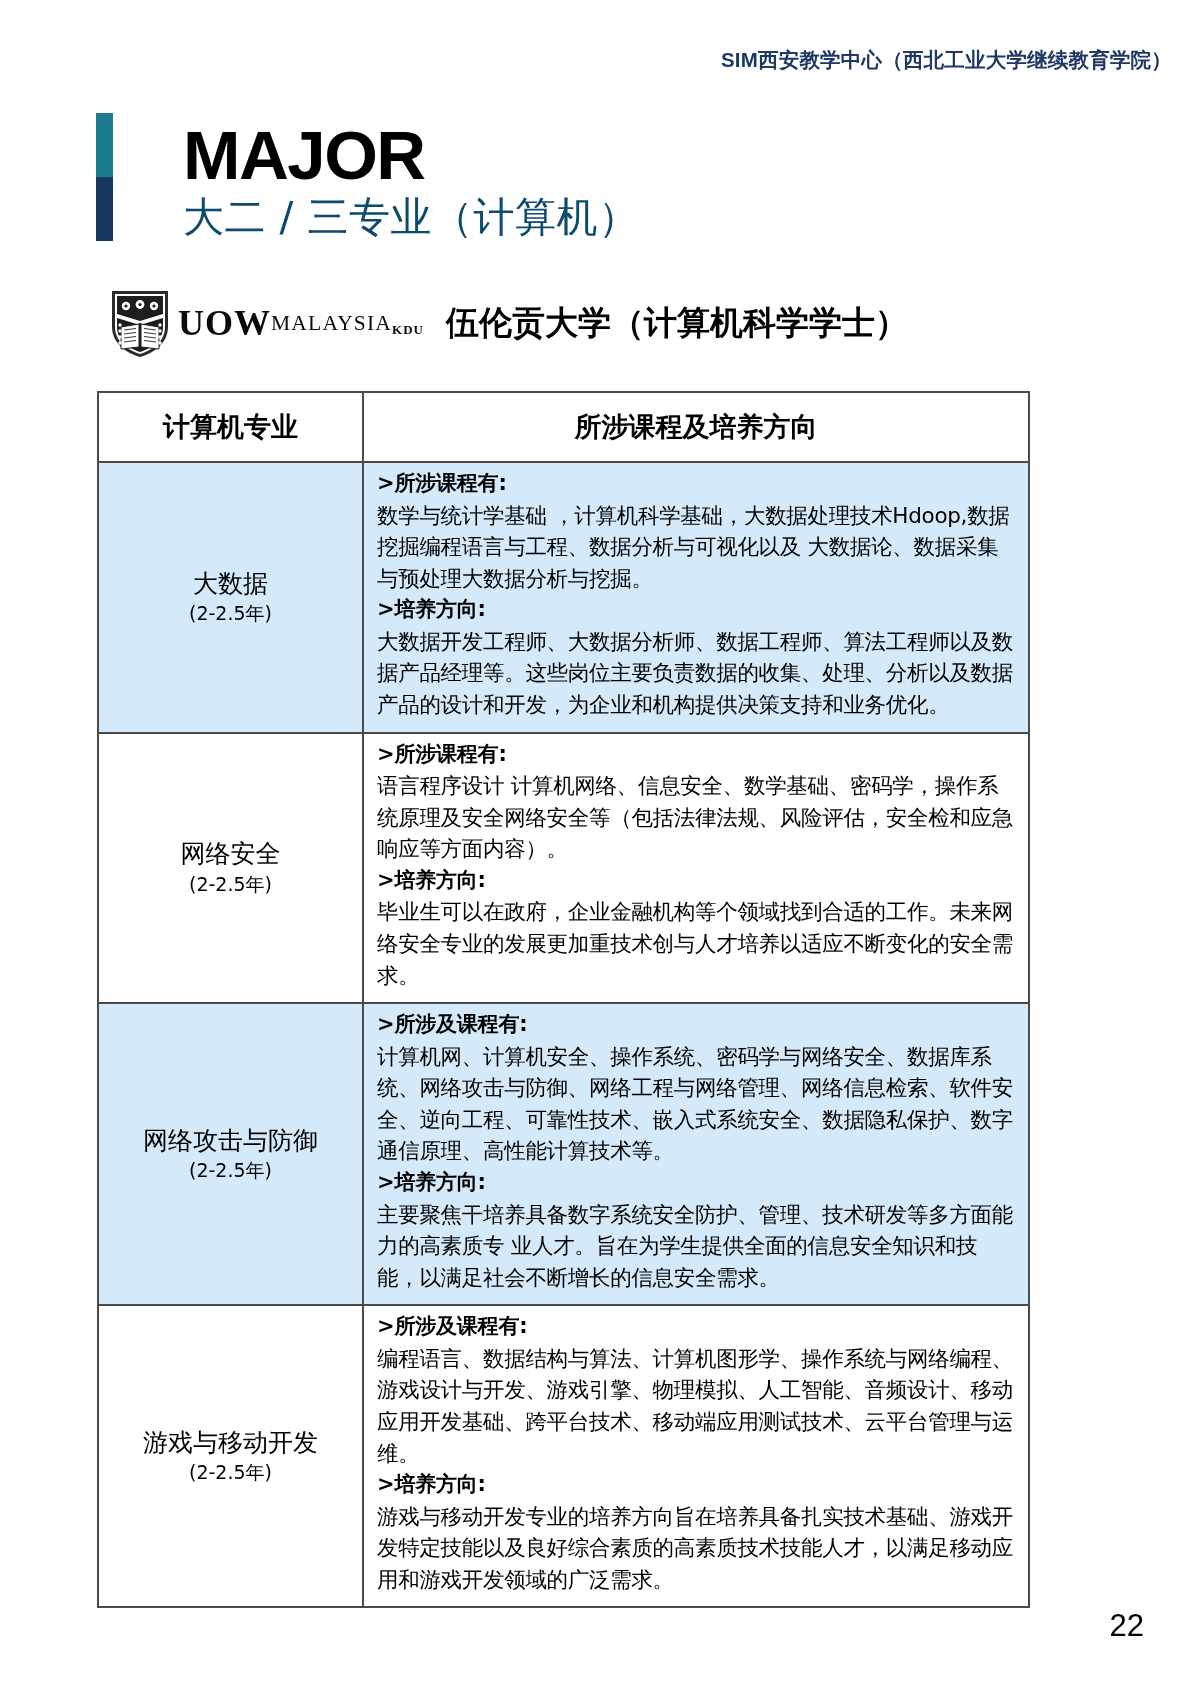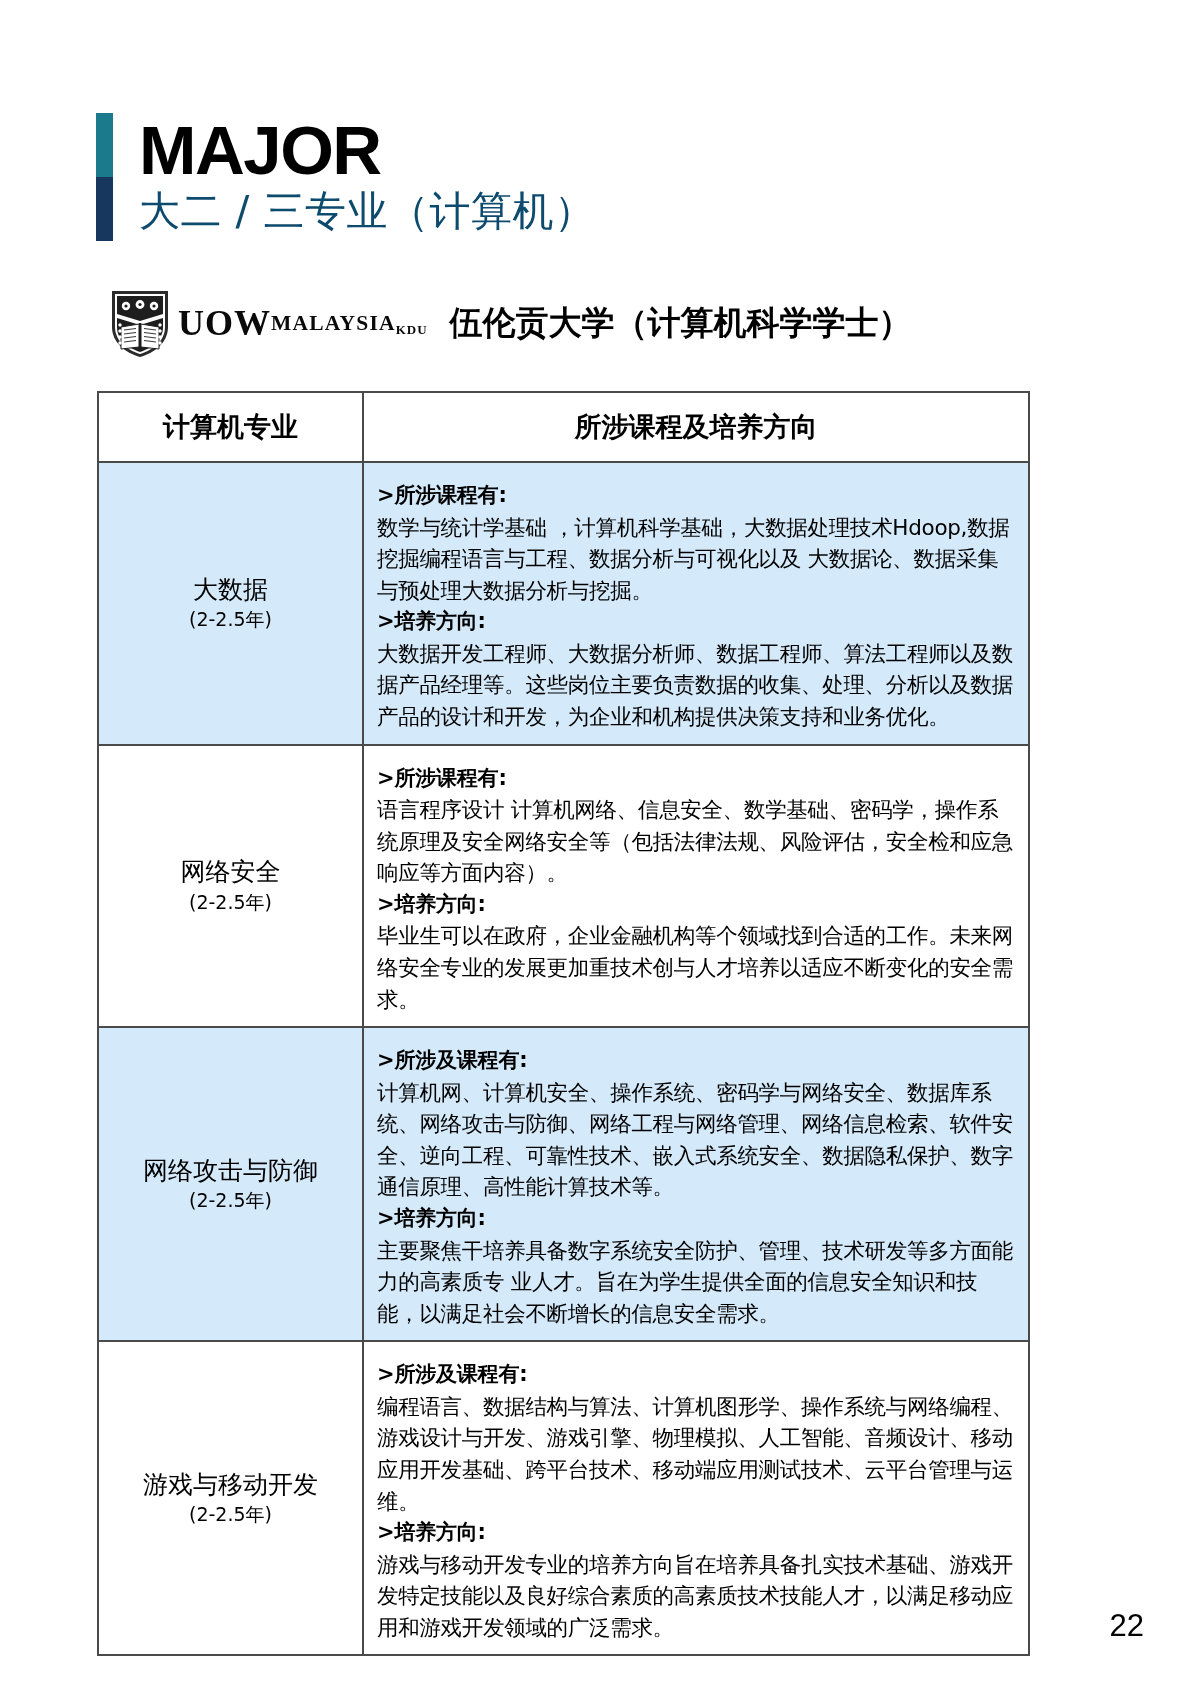--- a/index.html
+++ b/index.html
@@ -28,21 +28,22 @@
     letter-spacing: 0.2px;
     white-space: nowrap;
   }
 
   
   .title-block {
     position: absolute;
     left: 96px;
     top: 113px;
     display: flex;
-    align-items: center;
+    align-items: flex-end;
+    gap: 44px;
   }
   .accent-bar {
     width: 17px;
     height: 128px;
     display: flex;
     flex-direction: column;
     margin-right: 26px;
   }
   .accent-bar .seg-top    { flex: 1 1 50%; background: #1b7a8c; }
   .accent-bar .seg-bottom { flex: 1 1 50%; background: #17375e; }
@@ -79,21 +80,21 @@
   .uow-words {
     display: flex;
     flex-direction: row;
     align-items: center;
     margin-left: 6px;
     font-family: "Liberation Serif", "DejaVu Serif", serif;
     color: #0a0a0a;
     line-height: 1;
   }
   .uow-words .w1 { font-size: 36px; font-weight: 700; letter-spacing: 1px; }
-  .uow-words .w2 { font-size: 21.5px; font-weight: 700; letter-spacing: 1.2px; margin-top: 1px; }
+  .uow-words .w2 { font-size: 21.5px; font-weight: 400; letter-spacing: 1.2px; margin-top: 1px; }
   .uow-words .w3 { font-size: 13px; font-weight: 700; letter-spacing: 1px; margin-top: 12px; }
 
   .uni-name {
     margin-left: 22px;
     font-size: 33px;
     font-weight: bold;
     color: #000;
     white-space: nowrap;
     font-family: "DejaVu Sans", "Liberation Sans", sans-serif;
   }
@@ -138,21 +139,21 @@
   }
   .major-cell .mdur {
     font-size: 19px;
     color: #000;
     line-height: 1.35;
     display: block;
     margin-top: 1px;
   }
 
   .detail-cell {
-    padding: 17px 10px 11px 13px;
+    padding: 5px 10px 11px 13px;
     vertical-align: top;
     font-family: "DejaVu Sans", "Liberation Sans", sans-serif;
   }
   .detail-cell .lead {
     font-size: 21px;
     font-weight: bold;
     color: #000;
     line-height: 1.5;
     letter-spacing: -0.2px;
   }
@@ -174,20 +175,21 @@
     font-size: 31px;
     color: #000;
     font-family: "Liberation Sans", "DejaVu Sans", sans-serif;
   }
 </style>
 </head>
 <body>
 
 <div class="page">
 
+  <div class="page-header">SIM西安教学中心（西北工业大学继续教育学院）</div>
 
   <div class="title-block">
     <div class="accent-bar">
       <div class="seg-top"></div>
       <div class="seg-bottom"></div>
     </div>
     <div class="title-texts">
       <div class="title-major">MAJOR</div>
       <div class="title-sub">大二 / 三专业（计算机）</div>
     </div>

